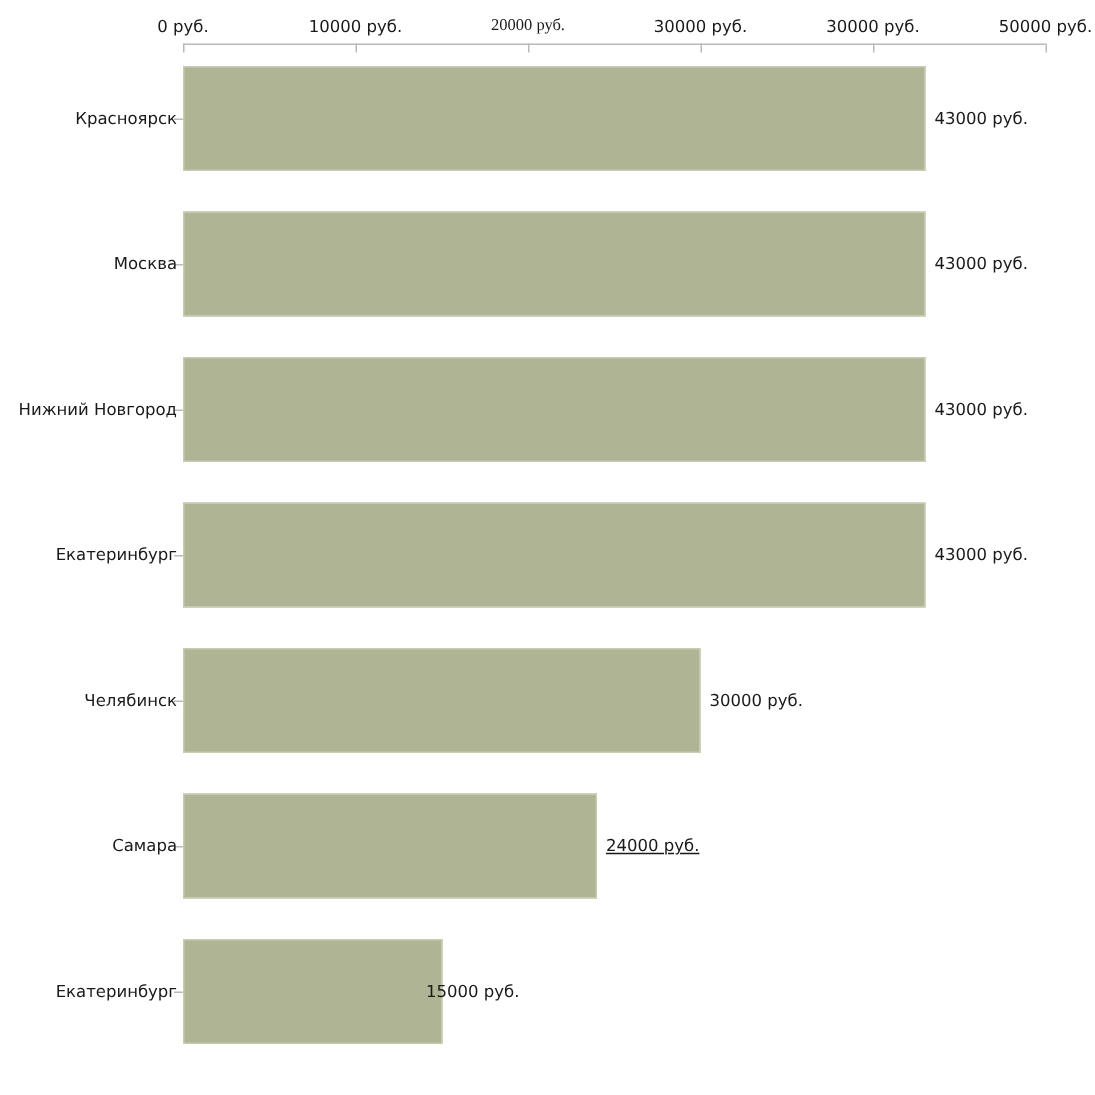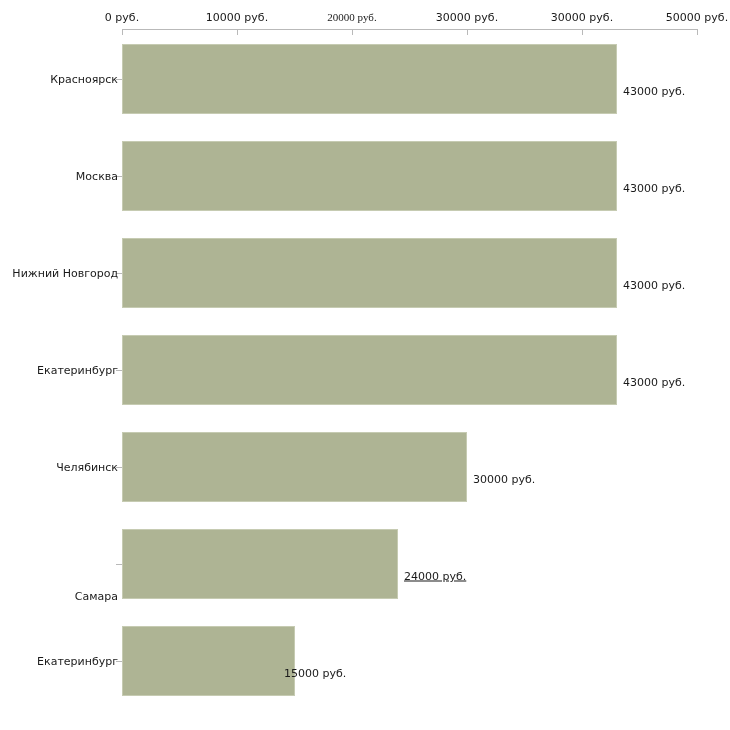--- a/index.html
+++ b/index.html
@@ -74,21 +74,20 @@
     border: 1px solid #c6cbb2;
     box-sizing: border-box;
   }
   .bar-value {
     position: absolute;
     font-size: 11px;
     line-height: 13px;
     white-space: nowrap;
     transform: translateY(-50%);
     color: #1a1a1a;
-    margin-top: 12px;
   }
 </style>
 </head>
 <body>
 
 <div id="chart-root">
 
   <div class="axis-line"></div>
 
   <div id="x-ticks-layer">
@@ -110,21 +109,21 @@
       <div class="cat-label" style="top: 79px;">Красноярск</div>
       <div class="cat-tick" style="top: 176px;"></div>
       <div class="cat-label" style="top: 176px;">Москва</div>
       <div class="cat-tick" style="top: 273px;"></div>
       <div class="cat-label" style="top: 273px;">Нижний Новгород</div>
       <div class="cat-tick" style="top: 370px;"></div>
       <div class="cat-label" style="top: 370px;">Екатеринбург</div>
       <div class="cat-tick" style="top: 467px;"></div>
       <div class="cat-label" style="top: 467px;">Челябинск</div>
       <div class="cat-tick" style="top: 564px;"></div>
-      <div class="cat-label" style="top: 596px; text-align: right;">Самара</div>
+      <div class="cat-label" style="top: 564px; text-align: right;">Самара</div>
       <div class="cat-tick" style="top: 661px;"></div>
       <div class="cat-label" style="top: 661px;">Екатеринбург</div>
     </div>
   <div id="bars-layer">
       <div class="bar" style="top: 44px; height: 70px; width: 495px; background: rgb(174, 180, 148); border-color: rgb(198, 203, 178);"></div>
       <div class="bar-value" style="left: 623px; top: 79px;">43000 руб.</div>
       <div class="bar" style="top: 141px; height: 70px; width: 495px; background: rgb(174, 180, 148); border-color: rgb(198, 203, 178);"></div>
       <div class="bar-value" style="left: 623px; top: 176px;">43000 руб.</div>
       <div class="bar" style="top: 238px; height: 70px; width: 495px; background: rgb(174, 180, 148); border-color: rgb(198, 203, 178);"></div>
       <div class="bar-value" style="left: 623px; top: 273px;">43000 руб.</div>

